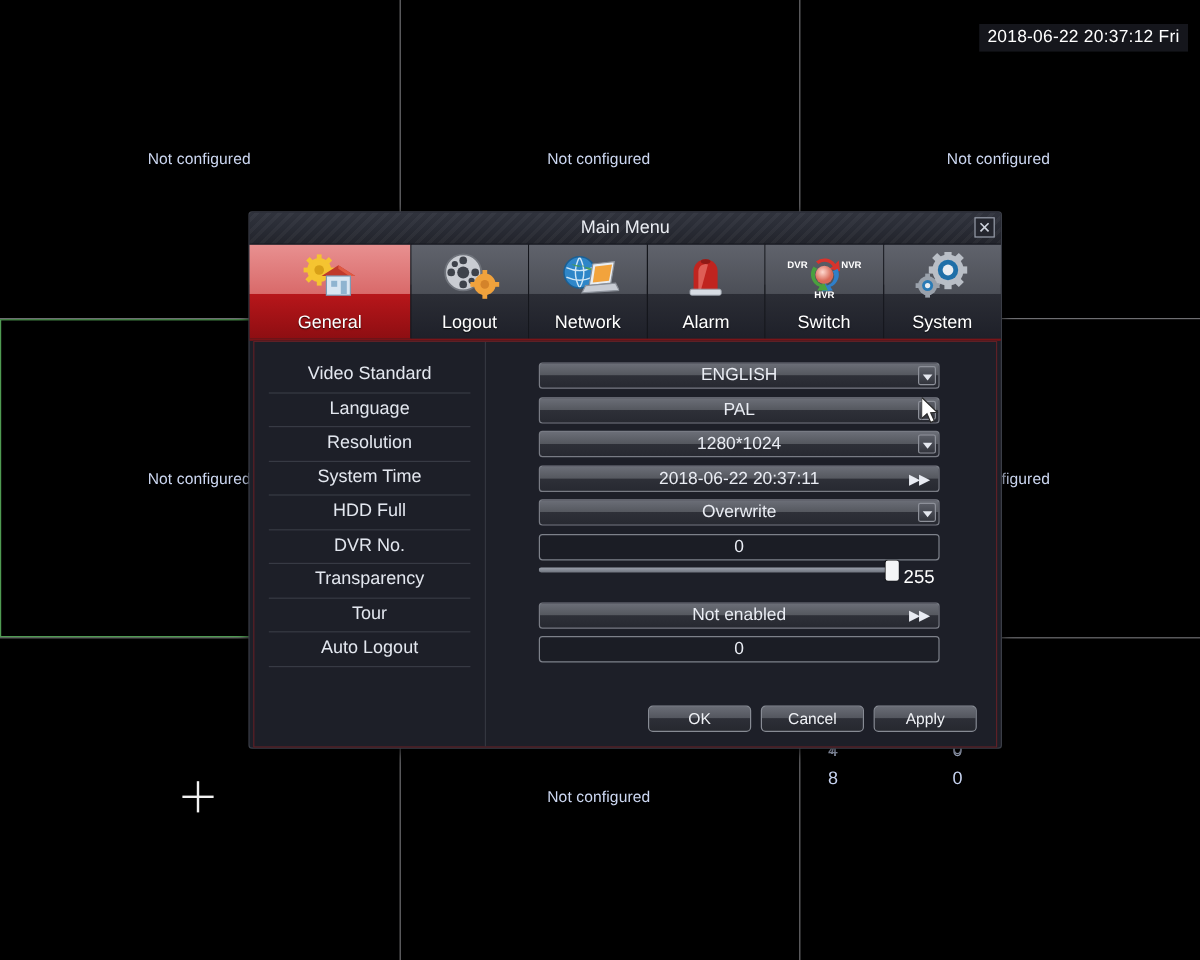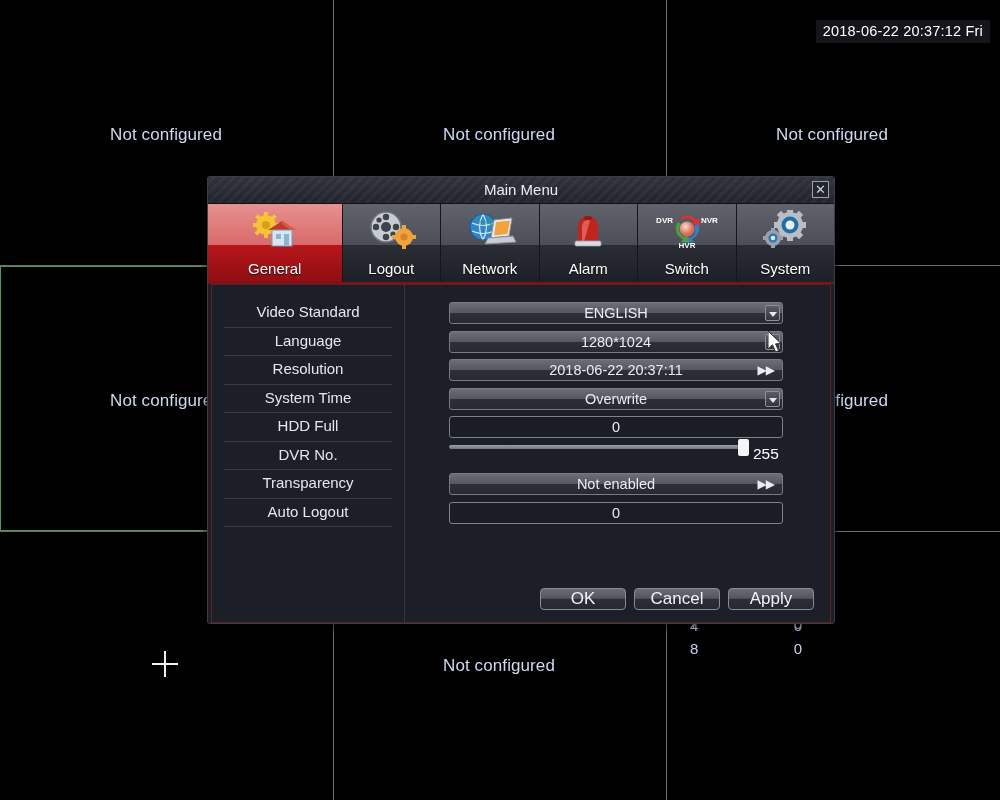--- a/index.html
+++ b/index.html
@@ -32,21 +32,21 @@
   .vline-h {
     position: absolute;
     left: 0; right: 0;
     height: 1px;
     background: #6e6e72;
   }
 
   .pane-label {
     position: absolute;
     color: #cdd8f2;
-    font-size: 17px;
+    font-size: 13px;
     letter-spacing: .1px;
     white-space: nowrap;
     text-align: center;
     transform: translateX(-50%);
   }
 
   
   .pane-selected {
     position: absolute;
     border: 1px solid #4f9b52;
@@ -320,21 +320,21 @@
     display: flex;
     gap: 8px;
   }
   .btn {
     width: 86px;
     height: 22px;
     border-radius: 4px;
     border: 1px solid #878b94;
     background: linear-gradient(#696c75, #53565e 47%, #2d2f37 49%, #26282f);
     color: #f0f2f6;
-    font-size: 17px;
+    font-size: 13px;
     line-height: 20px;
     text-align: center;
     cursor: pointer;
   }
 </style>
 </head>
 <body>
 
 <div id="screen">
 
@@ -548,32 +548,39 @@
     <div class="dlg-body">
 
       <div class="label-col">
         <div class="lrow">Video Standard</div>
         <div class="lrow">Language</div>
         <div class="lrow">Resolution</div>
         <div class="lrow">System Time</div>
         <div class="lrow">HDD Full</div>
         <div class="lrow">DVR No.</div>
         <div class="lrow">Transparency</div>
+        <div class="lrow">Tour</div>
         <div class="lrow">Auto Logout</div>
       </div>
 
       <div class="field-col">
 
         <div class="frow">
           <div class="ctl ctl-select">
             <span>ENGLISH</span>
             <span class="caret"></span>
           </div>
         </div>
 
+        <div class="frow">
+          <div class="ctl ctl-select">
+            <span>PAL</span>
+            <span class="caret"></span>
+          </div>
+        </div>
 
         <div class="frow">
           <div class="ctl ctl-select">
             <span>1280*1024</span>
             <span class="caret"></span>
           </div>
         </div>
 
         <div class="frow">
           <div class="ctl ctl-more">

